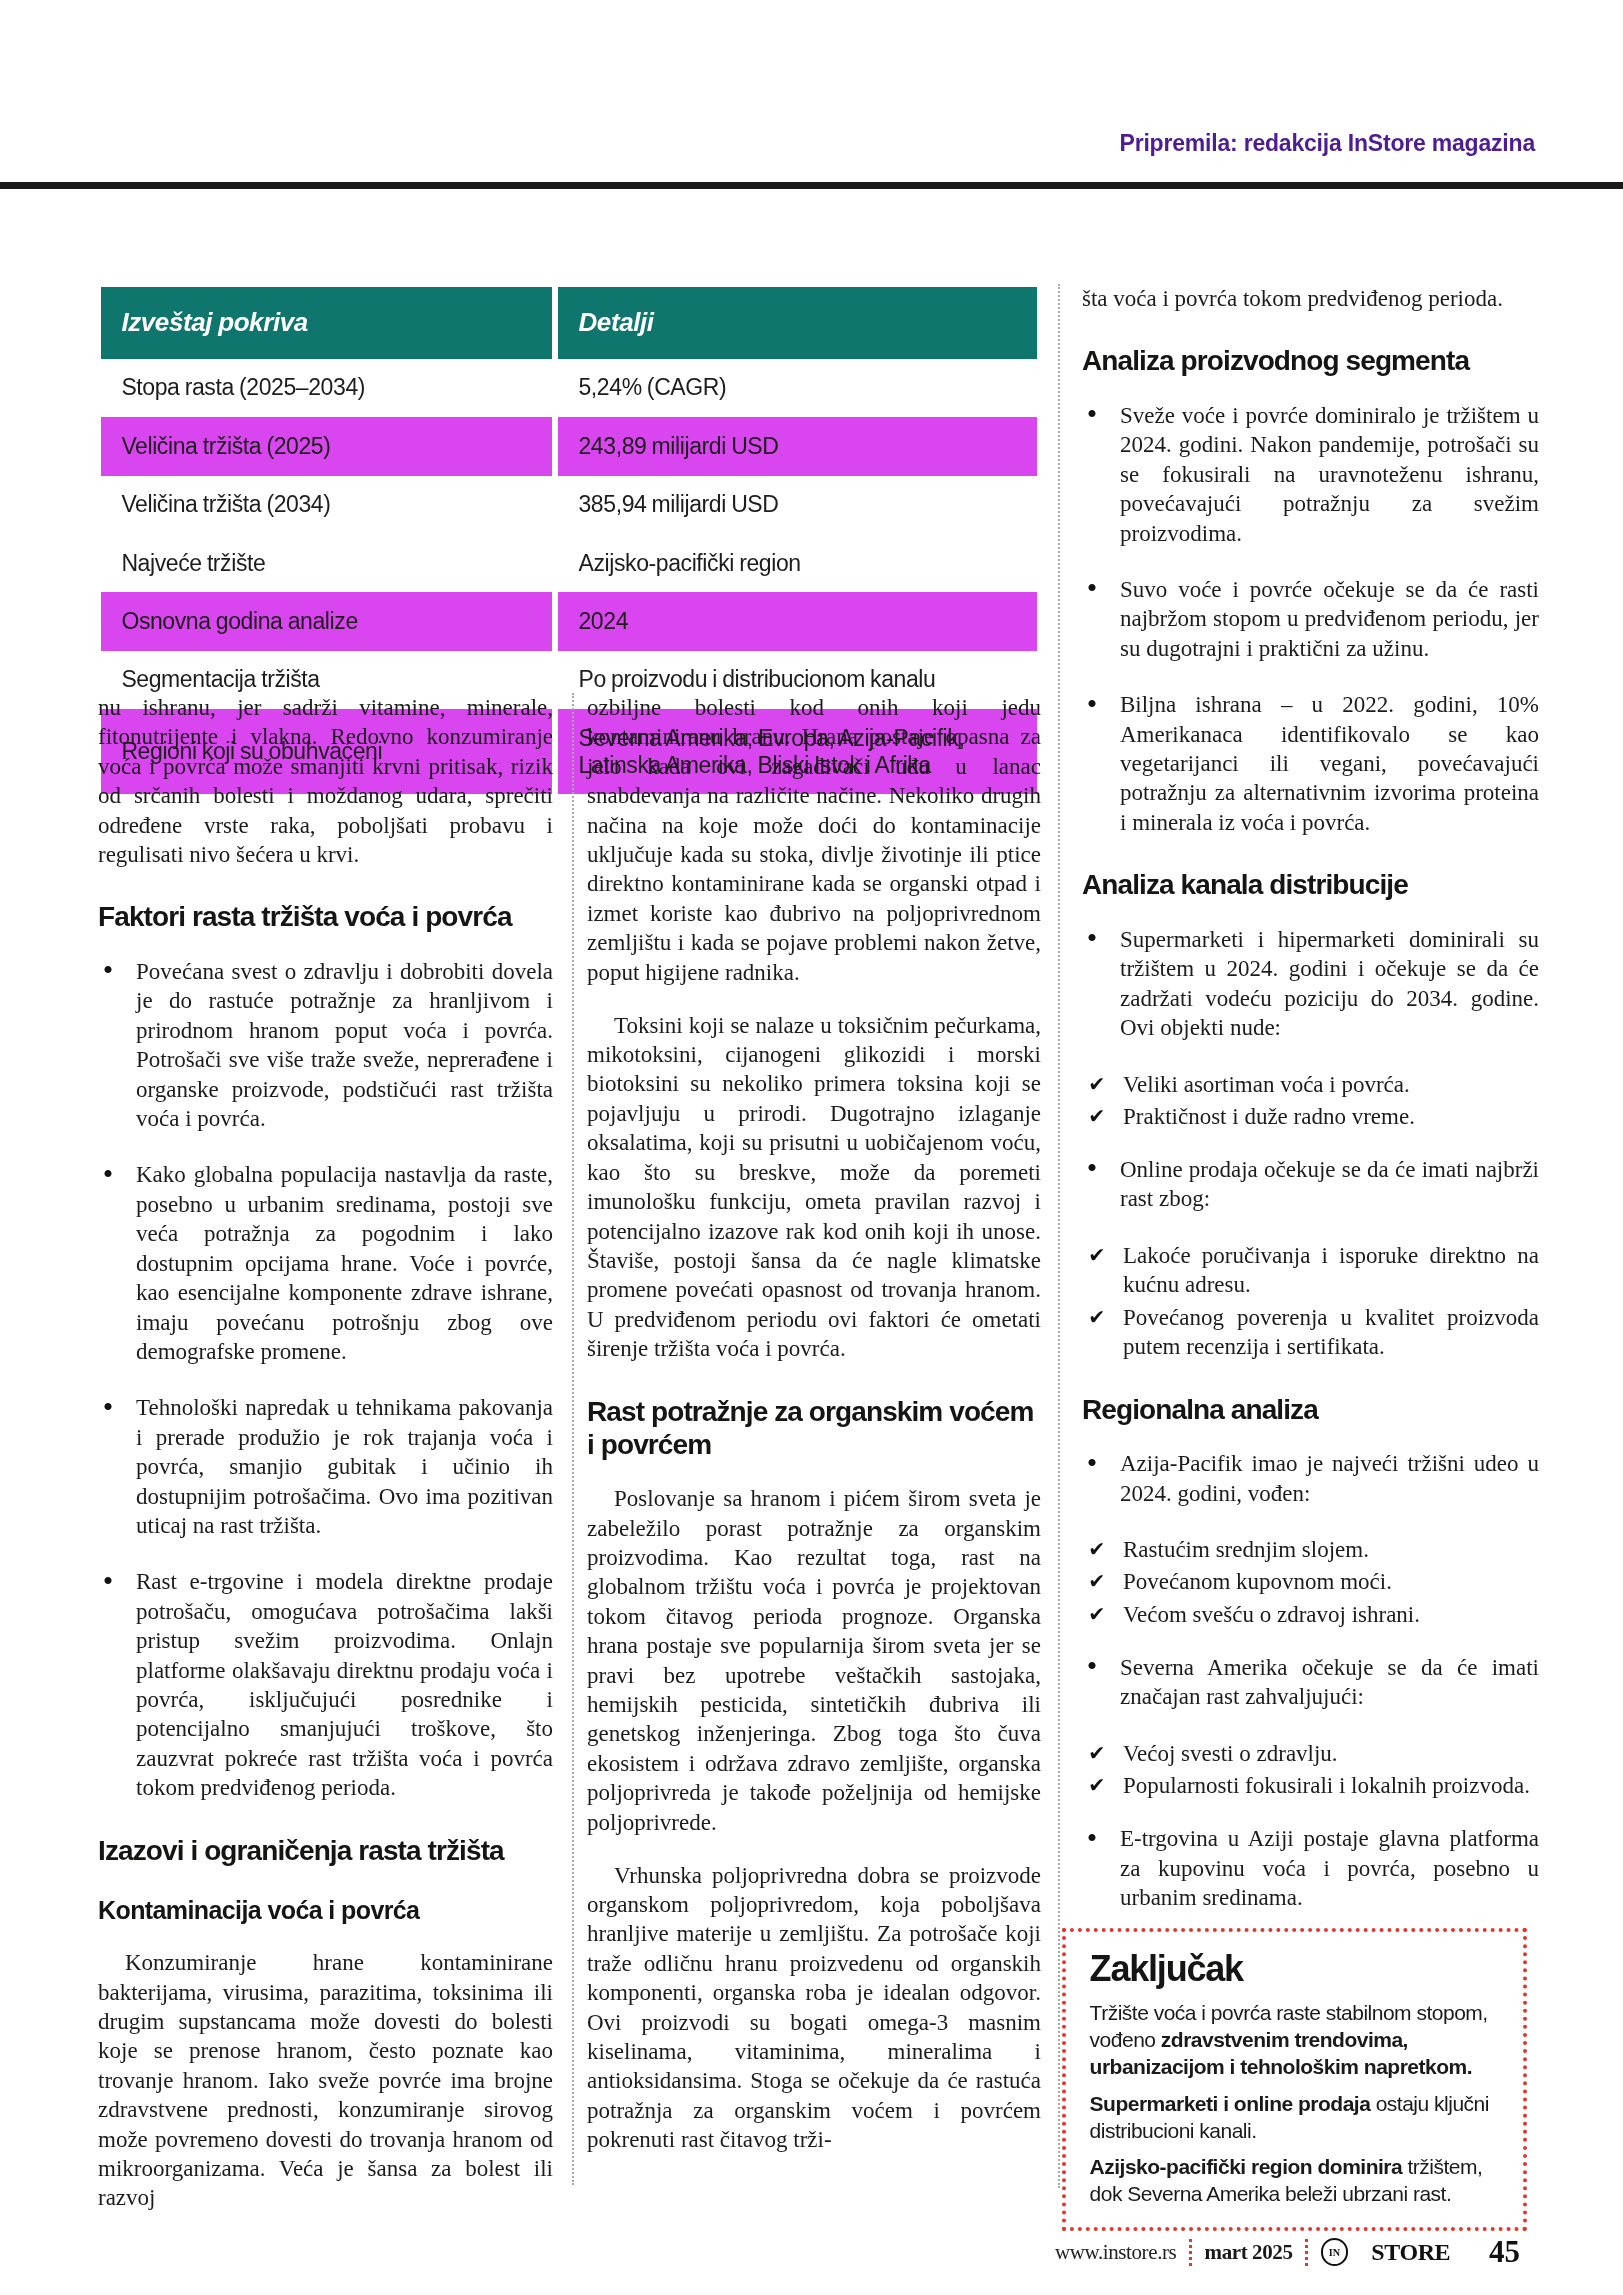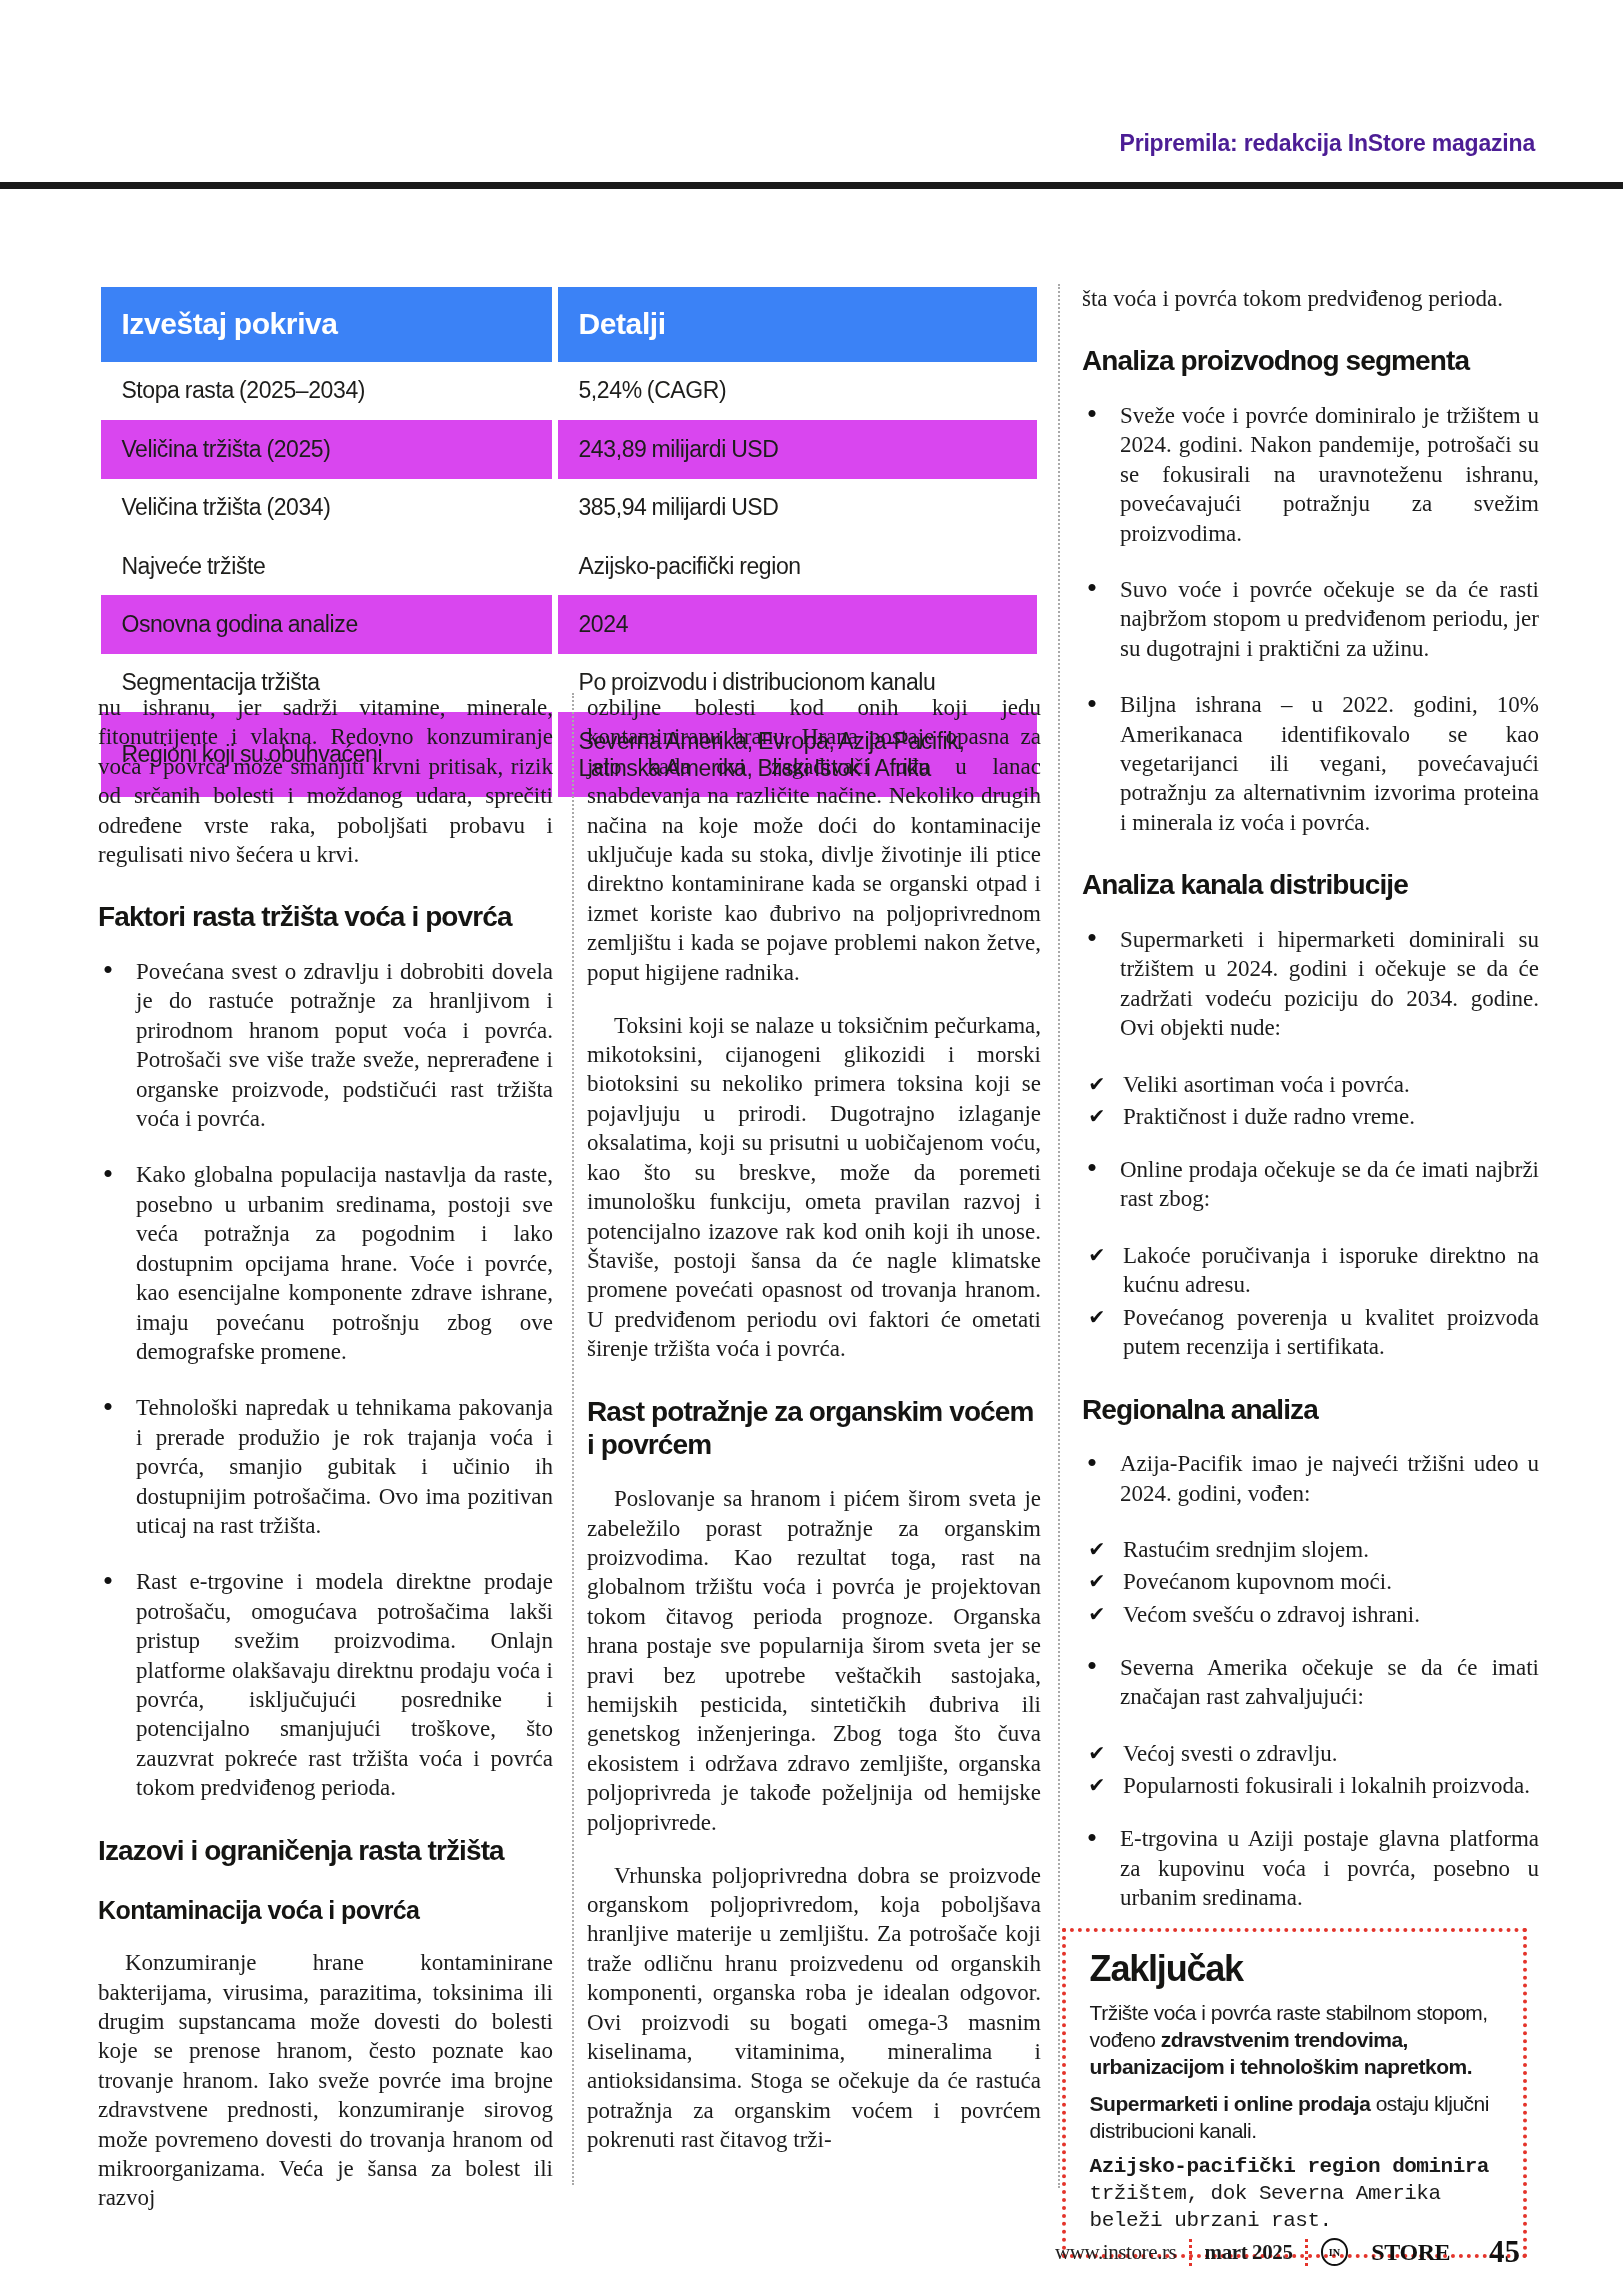--- a/index.html
+++ b/index.html
@@ -23,21 +23,21 @@
   .report-table{
     position:absolute;left:101px;top:287px;width:936px;
     font-family:"Liberation Sans",sans-serif;
     font-size:23px;color:#1d1d1b;
     letter-spacing:-0.4px;word-spacing:-0.8px;
   }
   .t-row{display:flex;gap:6.3px;}
   .t-cell{padding:15.7px 20.4px;display:flex;align-items:center;}
   .t-c1{width:410px;flex:none;}
   .t-c2{flex:1;}
-  .t-head .t-cell{background:#3b82f6;color:#ffffff;font-weight:bold;font-size:30px;padding:20.4px 20.4px;}
+  .t-head .t-cell{background:#0f766e;color:#ffffff;font-weight:bold;font-size:26px;padding:20.4px 20.4px;font-style:italic;}
   .t-row.shaded .t-cell{background:#d946ef;}
   
   .vdivider{position:absolute;width:0;border-left:2.4px dotted #a9a9a9;}
   .v1{left:572px;top:693px;height:1492px;}
   .v2{left:1058px;top:284px;height:1904px;}
   
   .col{position:absolute;font-size:23px;line-height:29.4px;text-align:justify;}
   .c1{left:98px;top:693px;width:455px;}
   .c2{left:587px;top:693px;width:454px;}
   .c3{left:1082px;top:284px;width:457px;}
@@ -76,21 +76,21 @@
     border:4.7px dotted #e4342b;
     padding:17.3px 23.6px 20.4px 23.6px;
     font-family:"Liberation Sans",sans-serif;
     color:#1a1a1a;
   }
   .conclusion h4{
     margin:0 0 11px 0;font-size:36px;line-height:39px;
     letter-spacing:-1.2px;color:#151513;
   }
   .c-line{margin:0 0 9.4px 0;font-size:21px;line-height:27px;letter-spacing:-0.5px;}
-  .c-line:last-child{margin-bottom:0;font-family:Liberation Mono, monospace;}
+  .c-line:last-child{margin-bottom:0;}
   .c-line .b{font-weight:bold;}
   
   .footer{
     position:absolute;left:1055px;top:2234px;width:465px;
     display:flex;align-items:center;justify-content:space-between;
     font-family:Liberation Serif, serif;color:#1a1a1a;
   }
   .footer-left{display:flex;align-items:center;}
   .f-item{font-size:21px;letter-spacing:-0.4px;padding:0 12.6px;}
   .f-item:first-child{padding-left:0;}

